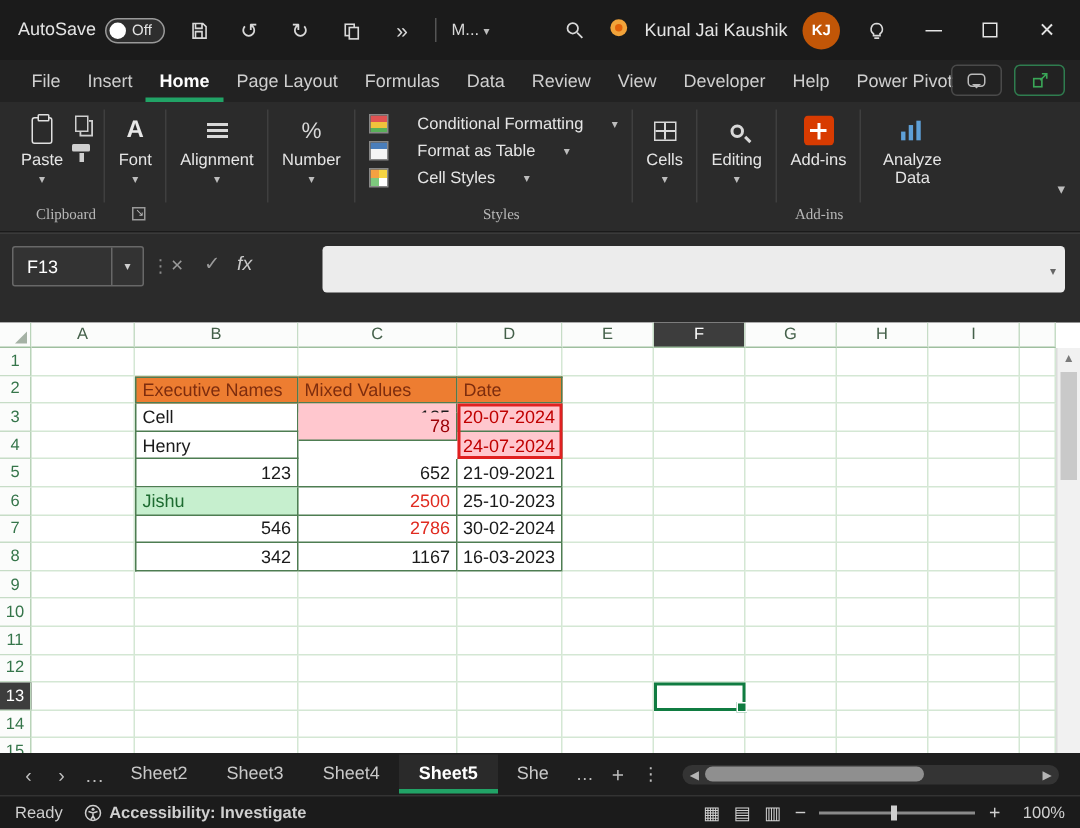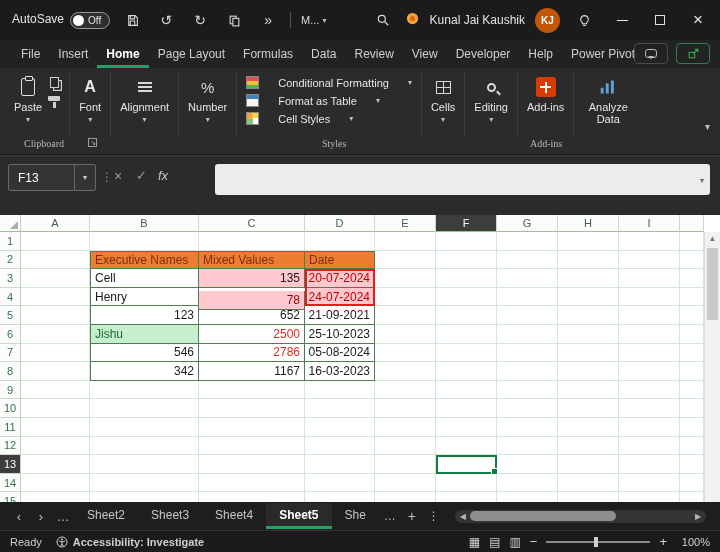--- a/index.html
+++ b/index.html
@@ -373,21 +373,21 @@
       <div class="cell a-right c-pink c-reddate tbl" style="left:305px;top:54.2px;width:70px">20-07-2024</div>
       <div class="cell" style="left:375px;top:54.2px;width:61px"></div>
       <div class="cell" style="left:436px;top:54.2px;width:61px"></div>
       <div class="cell" style="left:497px;top:54.2px;width:61px"></div>
       <div class="cell" style="left:558px;top:54.2px;width:61px"></div>
       <div class="cell" style="left:619px;top:54.2px;width:61px"></div>
       <div class="cell" style="left:680px;top:54.2px;width:24px"></div>
       <div class="rowhdr" style="top:72.80000000000001px">4</div>
       <div class="cell" style="left:21px;top:72.80000000000001px;width:69px"></div>
       <div class="cell a-left tbl tbl-left" style="left:90px;top:72.80000000000001px;width:109px">Henry</div>
-      <div class="cell a-right c-pink c-darkred tbl" style="left:199px;top:76px;width:106px">78</div>
+      <div class="cell a-right c-pink c-darkred tbl" style="left:199px;top:60px;width:106px">78</div>
       <div class="cell a-right c-pink c-reddate tbl" style="left:305px;top:72.80000000000001px;width:70px">24-07-2024</div>
       <div class="cell" style="left:375px;top:72.80000000000001px;width:61px"></div>
       <div class="cell" style="left:436px;top:72.80000000000001px;width:61px"></div>
       <div class="cell" style="left:497px;top:72.80000000000001px;width:61px"></div>
       <div class="cell" style="left:558px;top:72.80000000000001px;width:61px"></div>
       <div class="cell" style="left:619px;top:72.80000000000001px;width:61px"></div>
       <div class="cell" style="left:680px;top:72.80000000000001px;width:24px"></div>
       <div class="rowhdr" style="top:91.4px">5</div>
       <div class="cell" style="left:21px;top:91.4px;width:69px"></div>
       <div class="cell a-right tbl tbl-left" style="left:90px;top:91.4px;width:109px">123</div>
@@ -407,21 +407,21 @@
       <div class="cell" style="left:375px;top:110px;width:61px"></div>
       <div class="cell" style="left:436px;top:110px;width:61px"></div>
       <div class="cell" style="left:497px;top:110px;width:61px"></div>
       <div class="cell" style="left:558px;top:110px;width:61px"></div>
       <div class="cell" style="left:619px;top:110px;width:61px"></div>
       <div class="cell" style="left:680px;top:110px;width:24px"></div>
       <div class="rowhdr" style="top:128.60000000000002px">7</div>
       <div class="cell" style="left:21px;top:128.60000000000002px;width:69px"></div>
       <div class="cell a-right tbl tbl-left" style="left:90px;top:128.60000000000002px;width:109px">546</div>
       <div class="cell a-right c-rednum tbl" style="left:199px;top:128.60000000000002px;width:106px">2786</div>
-      <div class="cell a-right tbl" style="left:305px;top:128.60000000000002px;width:70px">05-08-2024</div>
+      <div class="cell a-right tbl" style="left:305px;top:128.60000000000002px;width:70px">30-02-2024</div>
       <div class="cell" style="left:375px;top:128.60000000000002px;width:61px"></div>
       <div class="cell" style="left:436px;top:128.60000000000002px;width:61px"></div>
       <div class="cell" style="left:497px;top:128.60000000000002px;width:61px"></div>
       <div class="cell" style="left:558px;top:128.60000000000002px;width:61px"></div>
       <div class="cell" style="left:619px;top:128.60000000000002px;width:61px"></div>
       <div class="cell" style="left:680px;top:128.60000000000002px;width:24px"></div>
       <div class="rowhdr" style="top:147.20000000000002px">8</div>
       <div class="cell" style="left:21px;top:147.20000000000002px;width:69px"></div>
       <div class="cell a-right tbl tbl-left" style="left:90px;top:147.20000000000002px;width:109px">342</div>
       <div class="cell a-right tbl" style="left:199px;top:147.20000000000002px;width:106px">1167</div>

